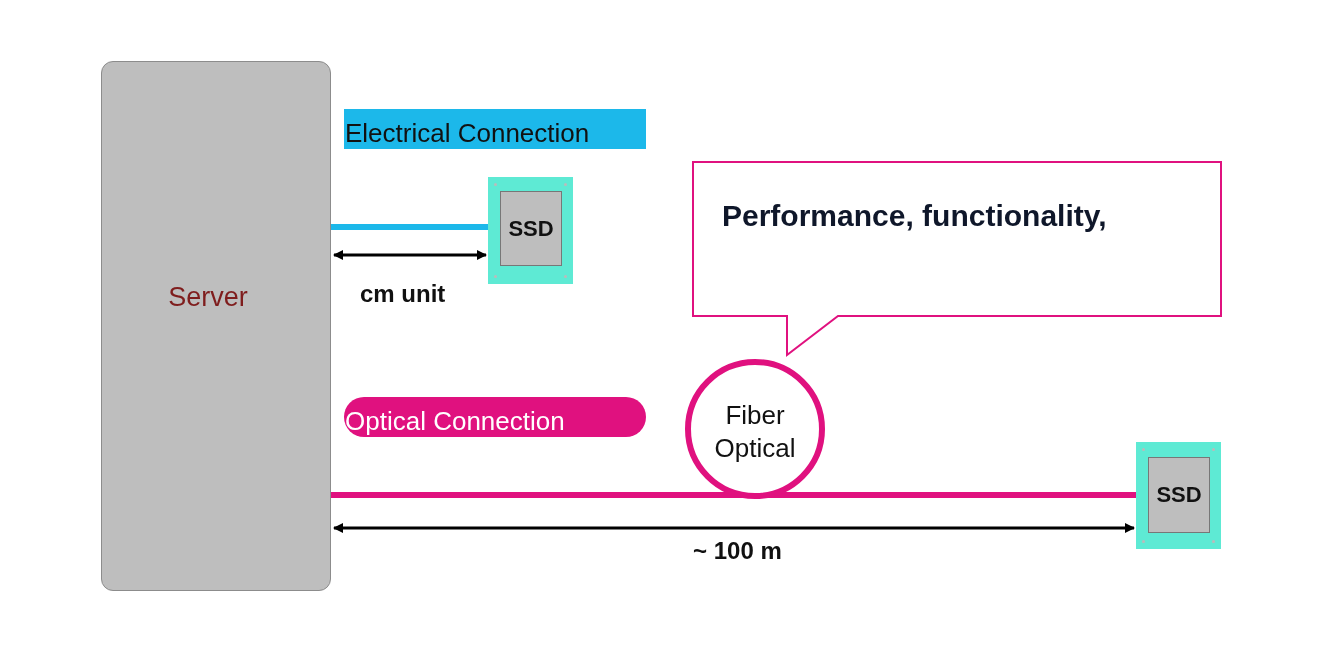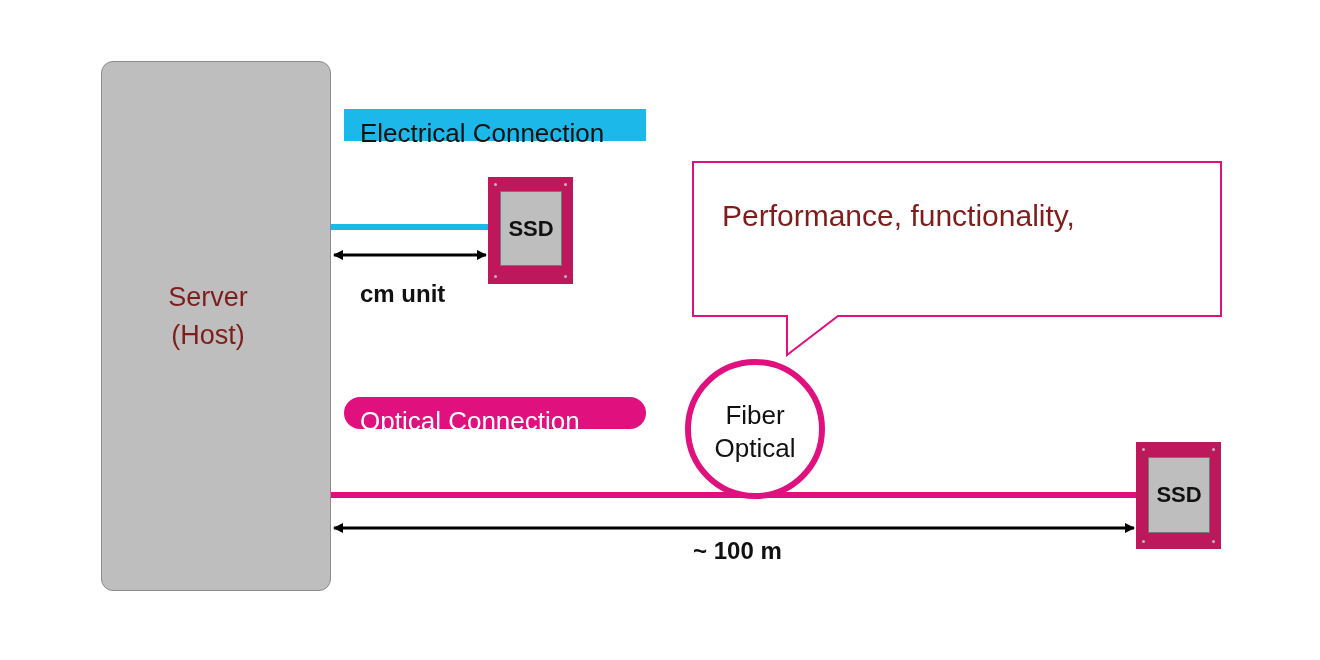--- a/index.html
+++ b/index.html
@@ -3,44 +3,43 @@
   <meta charset="utf-8">
   <style>
     html, body { margin: 0; padding: 0; background: #ffffff; }
     body { width: 1320px; height: 660px; position: relative; overflow: hidden;
            font-family: "Liberation Sans", sans-serif; color: #111; }
     .abs { position: absolute; }
     .server { left: 101px; top: 61px; width: 230px; height: 530px; background: #bebebe;
               border: 1px solid #8c8c8c; border-radius: 12px; box-sizing: border-box; }
     .server-label { left: 101px; top: 278px; width: 214px; text-align: center; font-size: 27px;
                     line-height: 38px; color: #7f1d1d; }
-    .tag { height: 32px; line-height: 48px; font-size: 26px; box-sizing: border-box; padding-left: 16px; }
+    .tag { height: 40px; line-height: 48px; font-size: 26px; box-sizing: border-box; padding-left: 1px; }
     .tag-elec { left: 344px; top: 109px; width: 302px; background: #1cb8ea; color: #111; }
     .tag-opt { left: 344px; top: 397px; width: 302px; background: #e0117f; color: #fff; border-radius: 22px; }
-    .ssd { background: #be185d; box-sizing: border-box; padding-left: 20px; }
+    .ssd { background: #5eead4; box-sizing: border-box; padding-left: 20px; }
     .ssd-inner { position: absolute; background: #bebebe; border: 1px solid #777;
                  display: flex; align-items: center; justify-content: center;
                  font-weight: bold; font-size: 22px; color: #111; box-sizing: border-box; }
     .dot { position: absolute; width: 3px; height: 3px; background: #bbb; border-radius: 50%; }
     .ssd1 { left: 488px; top: 177px; width: 85px; height: 107px; }
     .ssd1 .ssd-inner { left: 12px; top: 14px; width: 62px; height: 75px; }
     .ssd2 { left: 1136px; top: 442px; width: 85px; height: 107px; }
     .ssd2 .ssd-inner { left: 12px; top: 15px; width: 62px; height: 76px; }
     .label-bold { font-weight: bold; font-size: 24px; }
-    .callout-text { left: 722px; top: 194px; width: 490px; font-size: 30px; line-height: 44px; color: #7f1d1d; }
+    .callout-text { left: 722px; top: 194px; width: 490px; font-size: 30px; line-height: 44px; color: #0f172a; font-weight: bold; }
     .fiber-text { left: 690px; top: 399px; width: 130px; text-align: center; font-size: 26px; line-height: 33px; }
     svg.overlay { position: absolute; left: 0; top: 0; }
   </style>
 </head>
 <body>
 
 <div class="abs server"></div>
 <div class="abs server-label">
   <div>Server</div>
-  <div>(Host)</div>
 </div>
 
 <svg class="overlay" width="1320" height="660">
   <defs>
     <marker id="arrowhead" markerWidth="10" markerHeight="10" refX="9" refY="5" orient="auto-start-reverse" markerUnits="userSpaceOnUse">
       <path d="M0,0 L10,5 L0,10 z" fill="#000"></path>
     </marker>
   </defs>
 
   <line x1="331" y1="227" x2="489" y2="227" stroke="#1cb8ea" stroke-width="6"></line>

